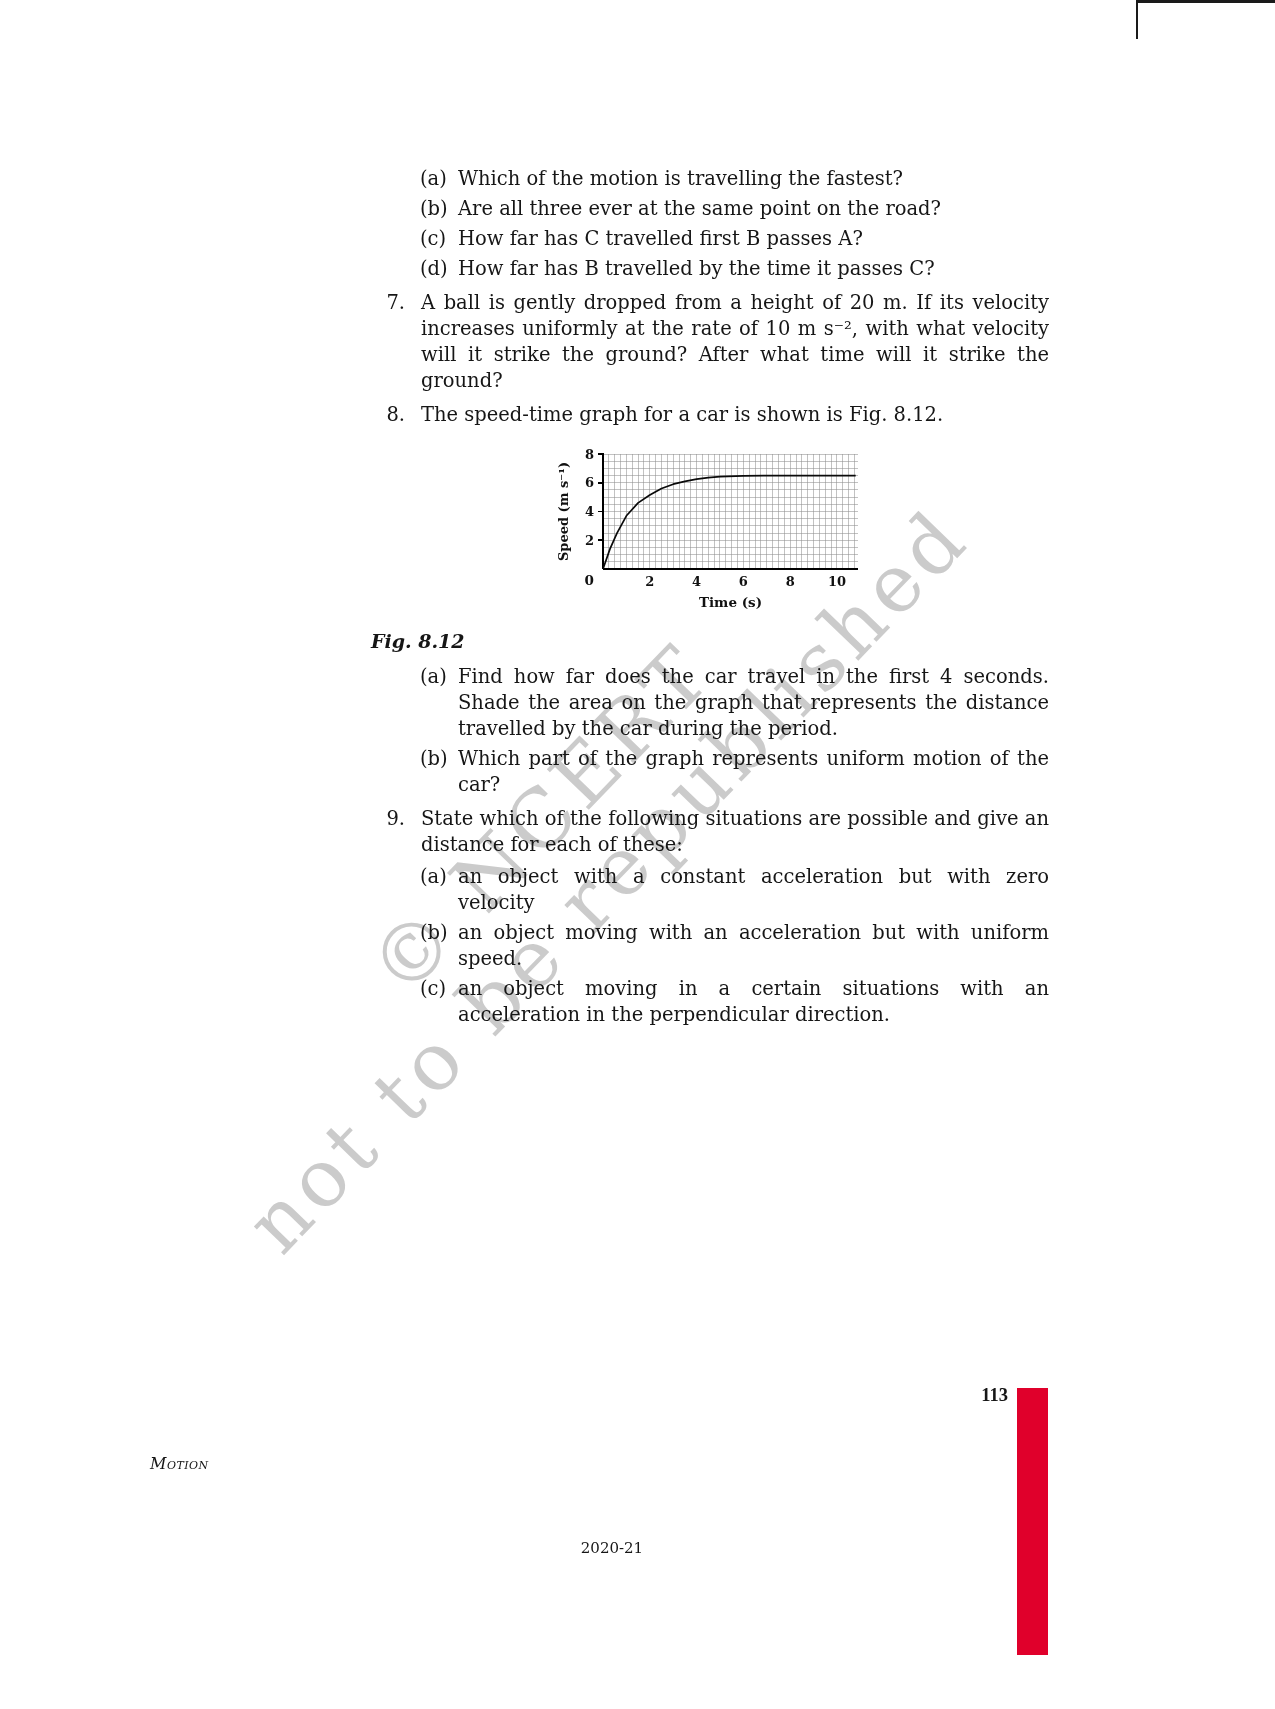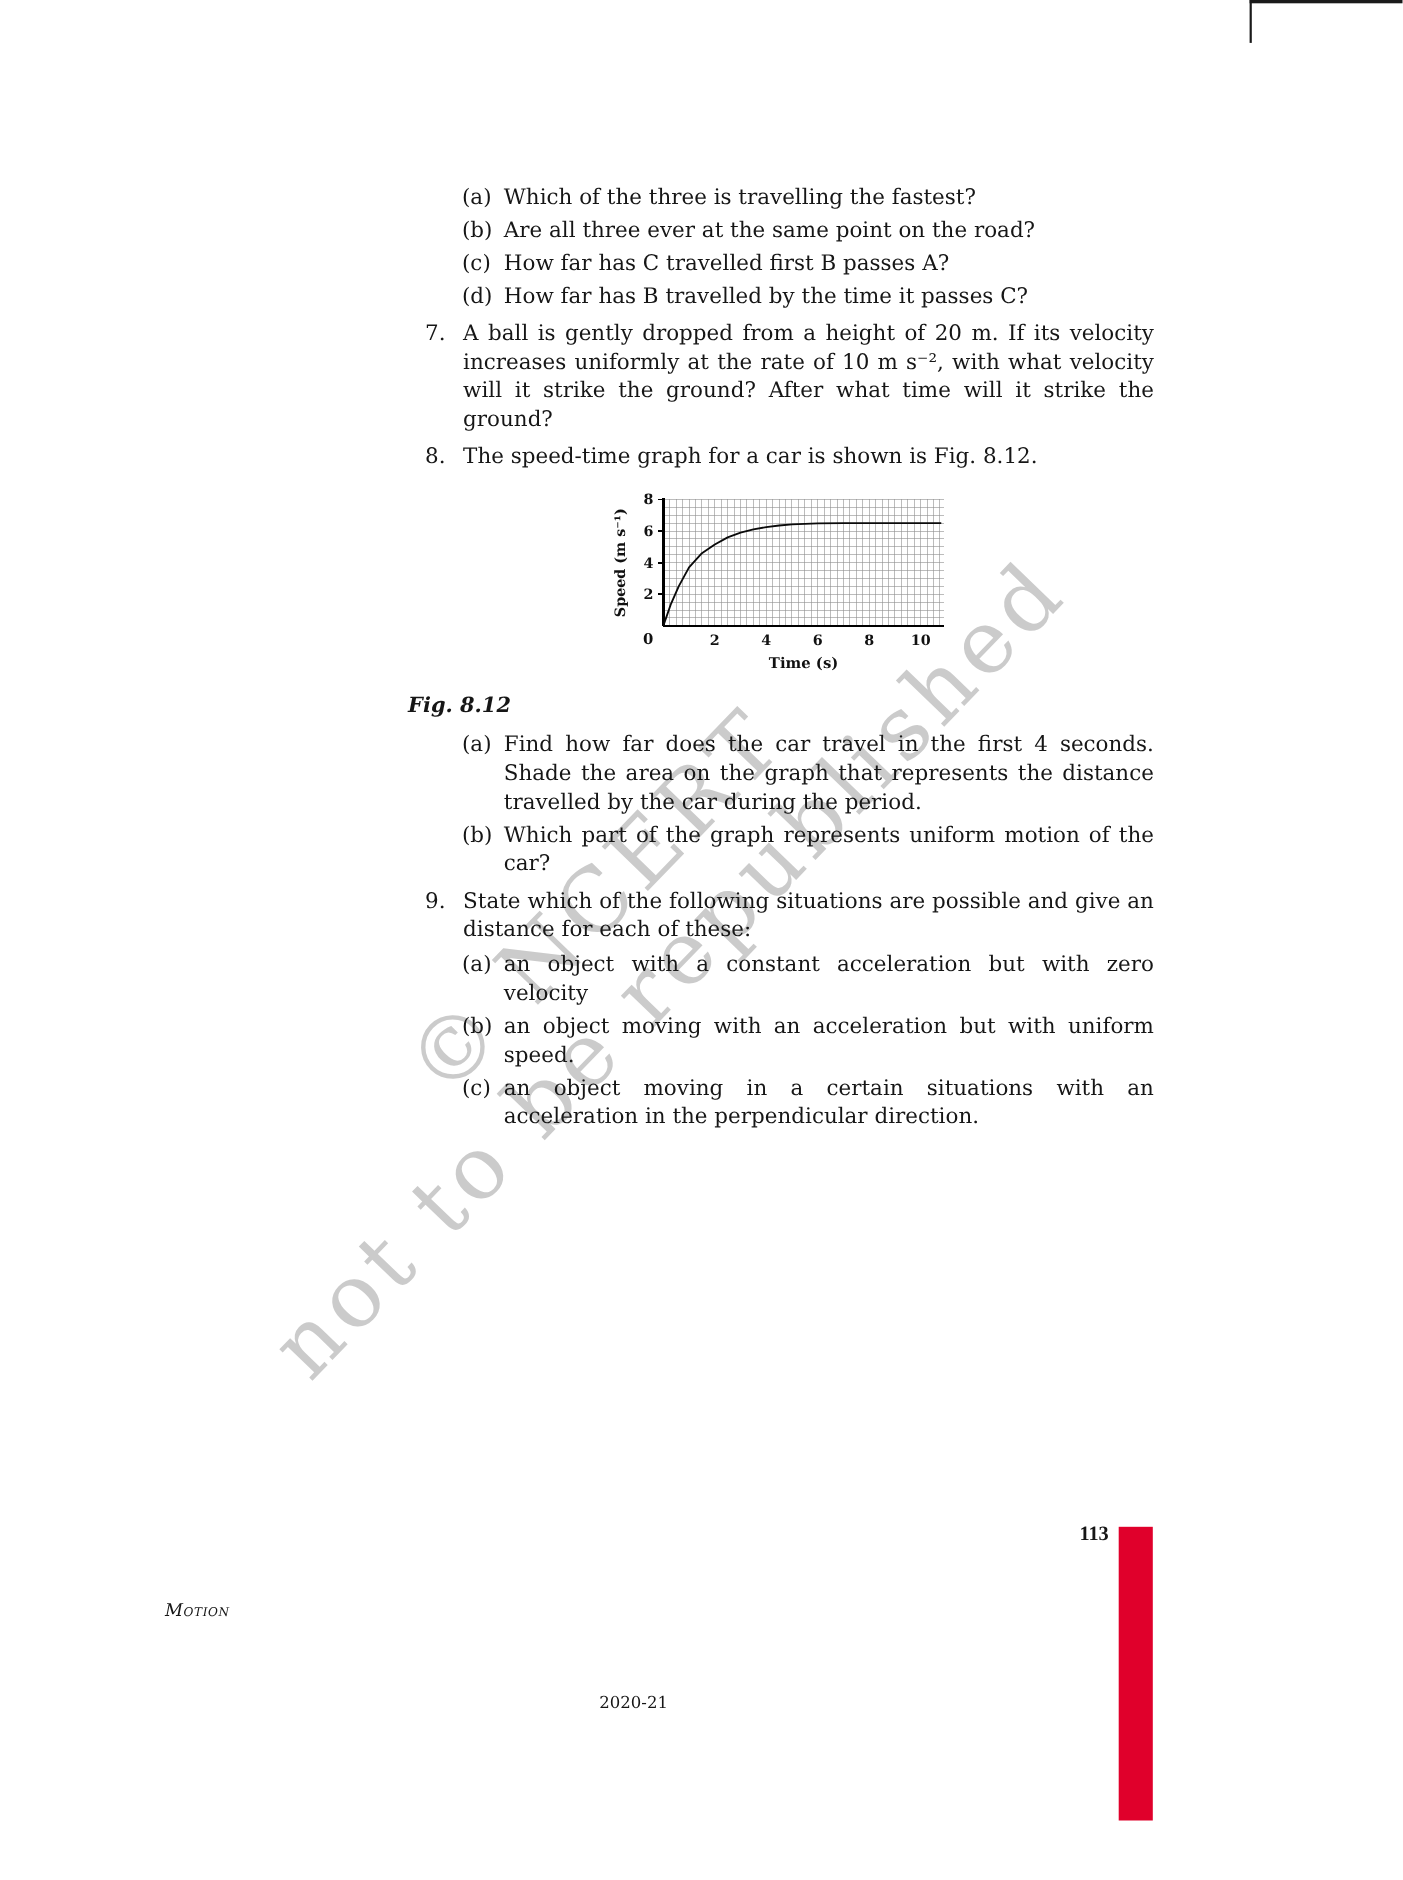--- a/index.html
+++ b/index.html
@@ -46,38 +46,38 @@
     font-variant:small-caps;letter-spacing:0.5px;font-style:italic;
   }
   .page-number{
     position:absolute;left:948px;top:1385px;width:60px;text-align:right;
     font-size:18.5px;font-weight:bold;font-family:Liberation Serif, serif;
   }
   .accent-bar{
     position:absolute;left:1017px;top:1388px;width:31px;height:267px;
   }
   .edition-note{
-    position:absolute;left:516px;top:1539px;width:120px;text-align:center;
+    position:absolute;left:552px;top:1539px;width:120px;text-align:center;
     font-size:15px;
   }
 </style>
 </head>
 <body>
 
 <div class="corner-mark"></div>
 
 <div class="wm-line" id="wm1">© NCERT</div>
 <div class="wm-line" id="wm2">not to be republished</div>
 
 <div class="content">
 
   <div class="sublist">
     <div class="subrow">
       <span class="lbl">(a)</span>
-      <span class="body">Which of the three is travelling the fastest?</span>
+      <span class="body">Which of the motion is travelling the fastest?</span>
     </div>
     <div class="subrow">
       <span class="lbl">(b)</span>
       <span class="body">Are all three ever at the same point on the road?</span>
     </div>
     <div class="subrow">
       <span class="lbl">(c)</span>
       <span class="body">How far has C travelled first B passes A?</span>
     </div>
     <div class="subrow">

